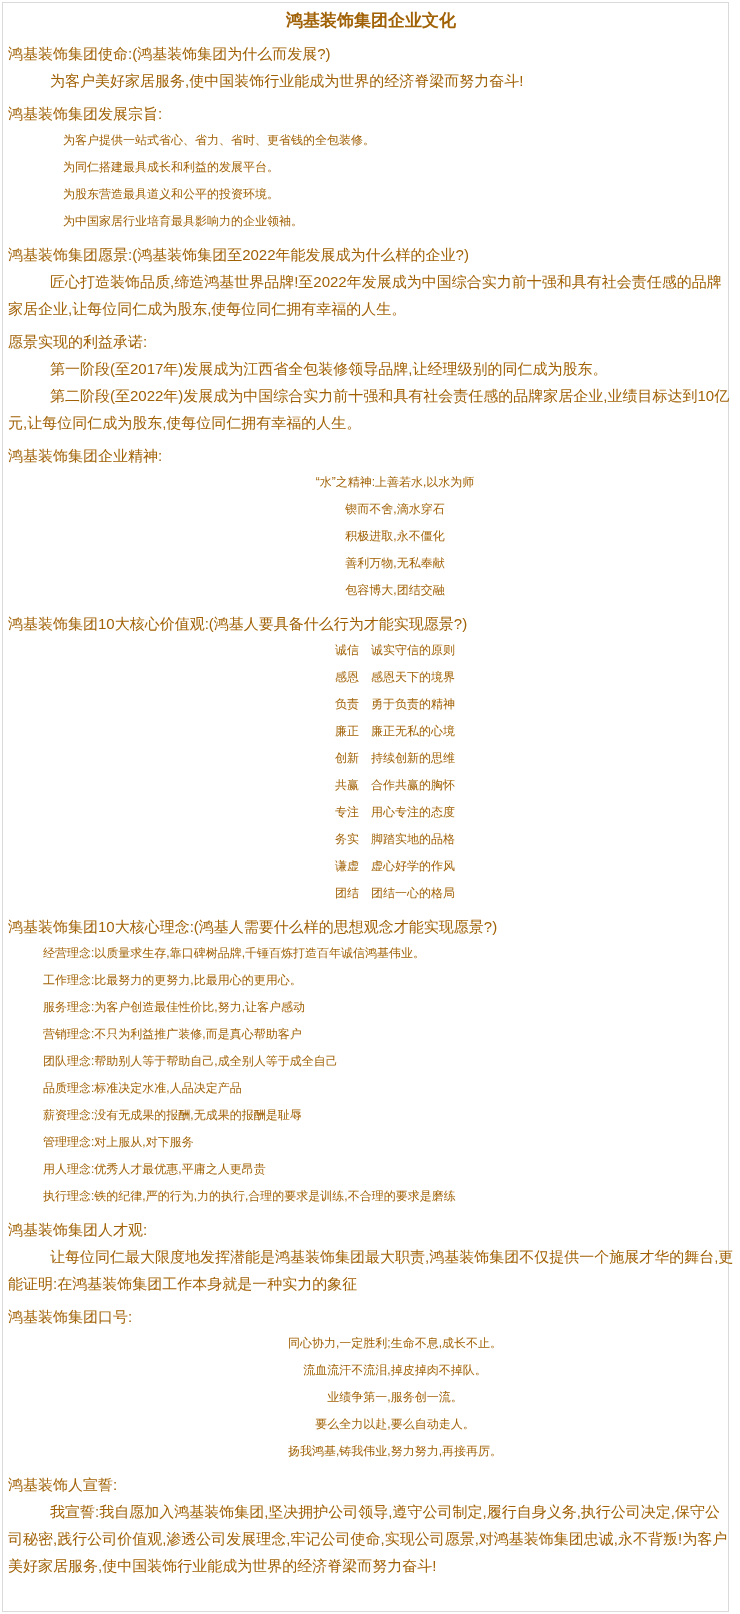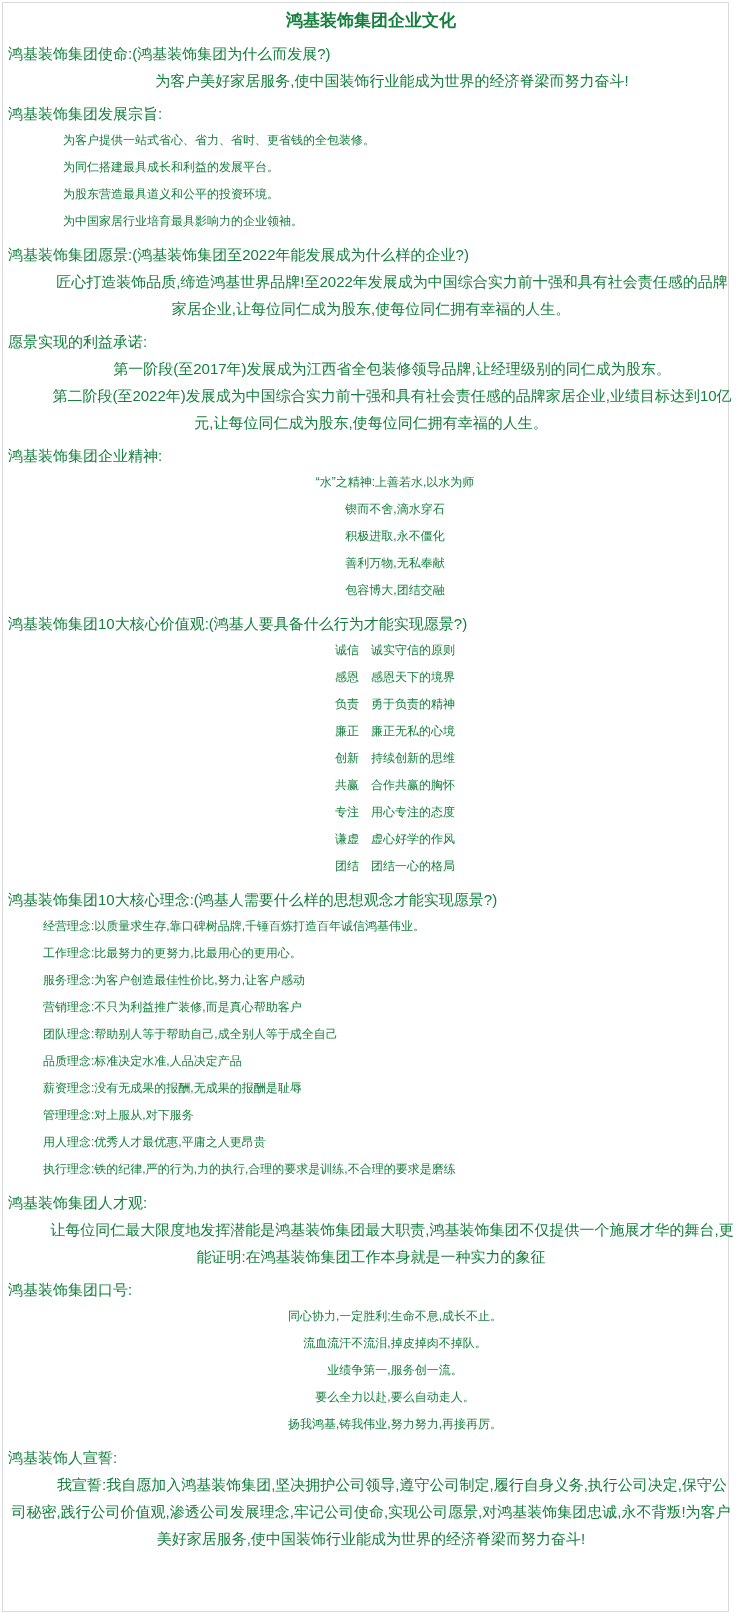--- a/index.html
+++ b/index.html
@@ -2,21 +2,21 @@
 <html><head>
 <meta charset="utf-8">
 <style>
   html, body { margin: 0; padding: 0; background: #ffffff; }
   .canvas {
     position: relative;
     width: 740px;
     height: 1614px;
     background: #ffffff;
     font-family: "Liberation Sans", sans-serif;
-    color: #15803d;
+    color: #a16207;
     overflow: hidden;
   }
   .page-border {
     position: absolute;
     left: 2px; top: 2px;
     width: 725px; height: 1608px;
     border: 1px solid #dadada;
     pointer-events: none;
   }
   .content {
@@ -36,21 +36,20 @@
     line-height: 27px;
     font-weight: 400;
     white-space: nowrap;
   }
   .hd-b { font-weight: 400; }
   .hd-sub { font-weight: 400; }
   .para {
     font-size: 15px;
     line-height: 27px;
     text-indent: 2.8em;
-    text-align: center;
   }
   .item {
     font-size: 12px;
     line-height: 27px;
   }
   .ind-55 { padding-left: 55px; }
   .ind-48 { padding-left: 48px; text-align: center; }
   .ind-35 { padding-left: 35px; }
 </style>
 </head>
@@ -108,20 +107,21 @@
     <section>
       <div class="hd"><span class="hd-b">鸿基装饰集团10大核心价值观:</span><span class="hd-sub">(鸿基人要具备什么行为才能实现愿景?)</span></div>
       <div>
           <div class="item ind-48">诚信　诚实守信的原则</div>
           <div class="item ind-48">感恩　感恩天下的境界</div>
           <div class="item ind-48">负责　勇于负责的精神</div>
           <div class="item ind-48">廉正　廉正无私的心境</div>
           <div class="item ind-48">创新　持续创新的思维</div>
           <div class="item ind-48">共赢　合作共赢的胸怀</div>
           <div class="item ind-48">专注　用心专注的态度</div>
+          <div class="item ind-48">务实　脚踏实地的品格</div>
           <div class="item ind-48">谦虚　虚心好学的作风</div>
           <div class="item ind-48">团结　团结一心的格局</div>
         </div>
     </section>
 
     <section>
       <div class="hd"><span class="hd-b">鸿基装饰集团10大核心理念:</span><span class="hd-sub">(鸿基人需要什么样的思想观念才能实现愿景?)</span></div>
       <div>
           <div class="item ind-35">经营理念:以质量求生存,靠口碑树品牌,千锤百炼打造百年诚信鸿基伟业。</div>
           <div class="item ind-35">工作理念:比最努力的更努力,比最用心的更用心。</div>

